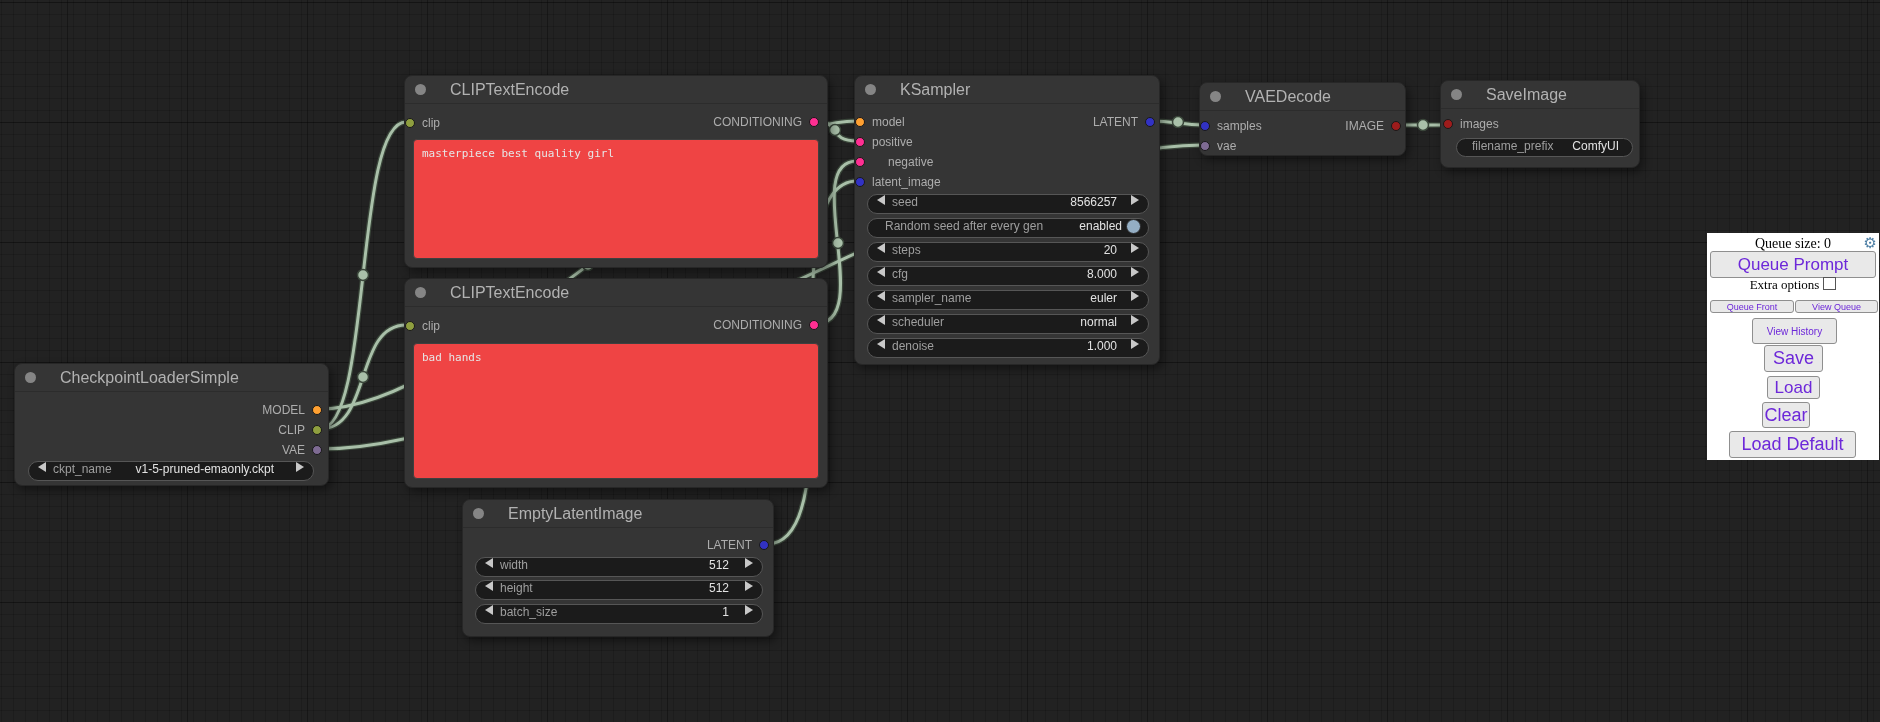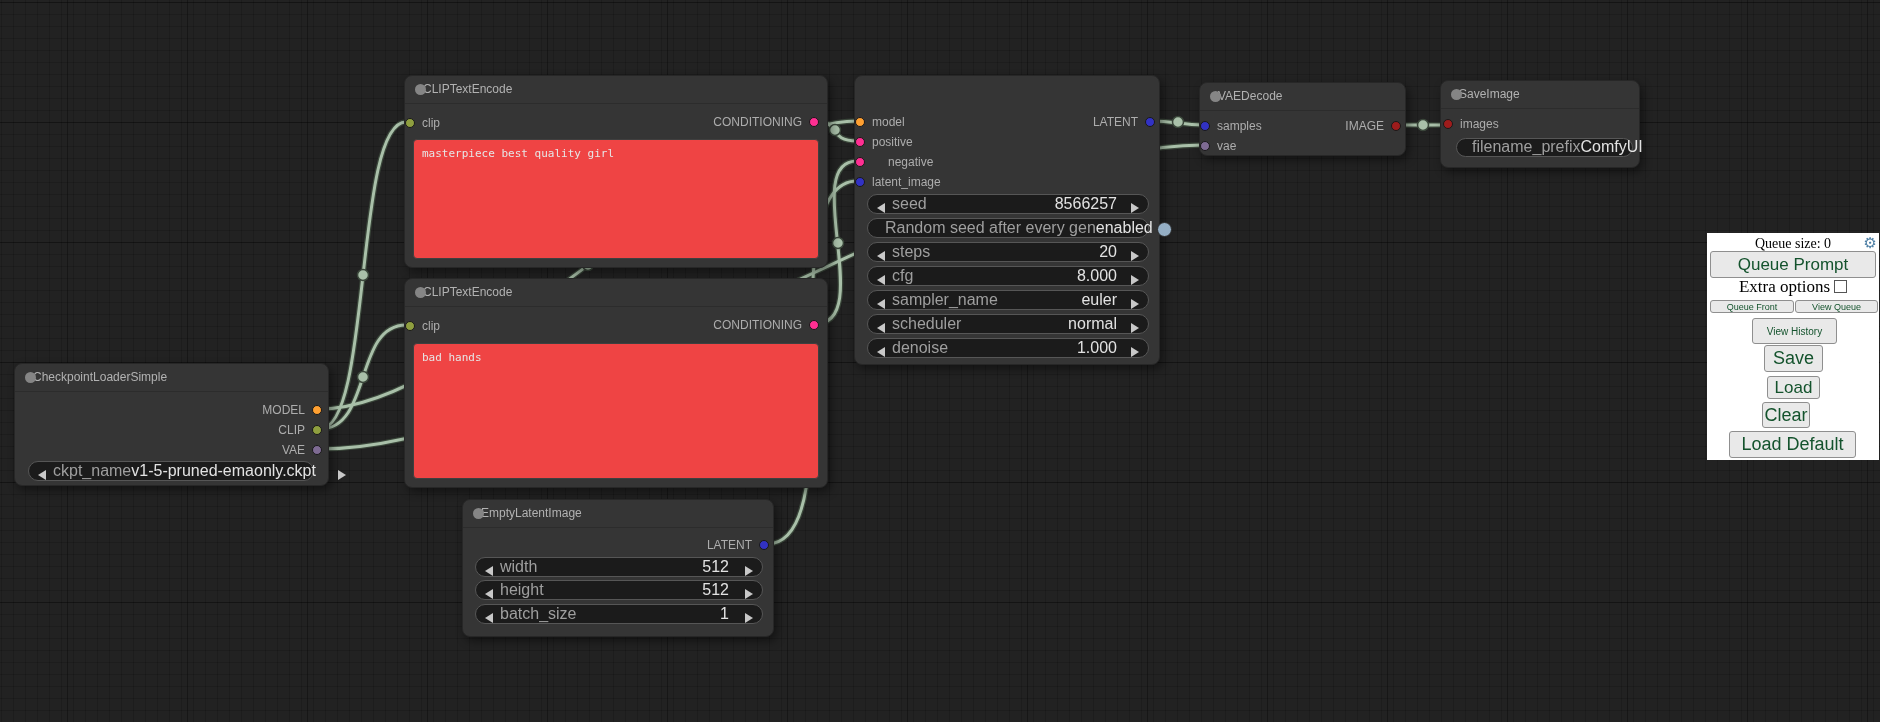--- a/index.html
+++ b/index.html
@@ -15,41 +15,41 @@
     background-position:67px 2px,67px 2px,1px 2px,1px 2px;
     font-family:"Liberation Sans", sans-serif;
   }
   #links{position:absolute;left:0;top:0;z-index:1;}
   .node{
     position:absolute;z-index:2;background:#353535;border-radius:8px;
     border:1px solid #272727;box-shadow:3px 4px 10px rgba(0,0,0,0.45);
     box-sizing:border-box;
   }
   .node-title{
-    position:relative;height:27px;line-height:27px;padding-left:18px;
-    color:#b2b2b2;font-size:12px;border-bottom:1px solid #2c2c2c;
+    position:relative;height:27px;line-height:27px;padding-left:45px;
+    color:#b2b2b2;font-size:16px;border-bottom:1px solid #2c2c2c;
     white-space:nowrap;overflow:hidden;
   }
   .title-dot{position:absolute;left:10px;top:8px;width:11px;height:11px;border-radius:50%;background:#858585;}
   .port{position:absolute;height:20px;display:flex;align-items:center;font-size:12px;color:#adadad;white-space:nowrap;}
   .port.in{left:0;}
   .port.out{right:0;flex-direction:row;}
   .dot{width:10px;height:10px;border-radius:50%;box-sizing:border-box;border:1px solid #191919;flex:none;}
   .port.in .dot{margin-right:7px;}
   .port.out .dot{margin-left:7px;}
   .c-model{background:#ffa031;}
   .c-clip{background:#8f9f3f;}
   .c-vae{background:#7e6b93;}
   .c-cond{background:#ff2f92;}
   .c-latent{background:#3232c4;}
   .c-image{background:#9e1c1c;}
   .widget{
     position:absolute;height:20px;background:#1b1b1b;border:1px solid #565656;
-    border-radius:11px;box-sizing:border-box;display:flex;align-items:flex-end;
-    padding:0 9px;font-size:16px;color:#9f9f9f;white-space:nowrap;
+    border-radius:11px;box-sizing:border-box;display:flex;align-items:flex-start;
+    padding:0 9px;font-size:12px;color:#9f9f9f;white-space:nowrap;
   }
   .widget .spacer{flex:1;}
   .widget .wvalue{color:#e2e2e2;margin-right:8px;}
   .widget .wvalue.noarrow{margin-right:4px;}
   .arrow-l{width:0;height:0;border-top:5px solid transparent;border-bottom:5px solid transparent;border-right:8px solid #c8c8c8;margin-right:7px;flex:none;}
   .arrow-r{width:0;height:0;border-top:5px solid transparent;border-bottom:5px solid transparent;border-left:8px solid #c8c8c8;flex:none;}
   .toggle-dot{width:13px;height:13px;border-radius:50%;background:#94aec4;border:1px solid #2a2a2a;flex:none;margin-right:-2px;}
   .prompt{
     position:absolute;background:#ef4444;border:1px solid #3f3f3f;border-radius:4px;
     color:#e6e6e6;font-family:"DejaVu Sans Mono", monospace;font-size:11px;
@@ -57,24 +57,24 @@
   }
   
   .queue-panel{
     position:absolute;left:1707px;top:233px;width:172px;height:227px;z-index:3;
     background:#ffffff;color:#000;font-family:"Liberation Serif", serif;
   }
   .qp-header{position:relative;height:18px;text-align:center;font-size:14px;padding-top:3px;}
   .gear{position:absolute;right:2px;top:1px;font-size:15px;color:#4d7fa5;cursor:pointer;font-family:"DejaVu Sans", sans-serif;}
   .qbtn{
     position:absolute;box-sizing:border-box;background:#e9e9e9;border:1px solid #8f8f8f;
-    border-radius:3px;color:#14532d;font-family:"Liberation Sans", sans-serif;
+    border-radius:3px;color:#6d28d9;font-family:"Liberation Sans", sans-serif;
     display:flex;align-items:center;justify-content:center;cursor:pointer;white-space:nowrap;
   }
-  .qp-extra{position:absolute;left:0;top:44px;width:100%;text-align:center;font-size:17px;}
+  .qp-extra{position:absolute;left:0;top:44px;width:100%;text-align:center;font-size:13px;}
   .checkbox{display:inline-block;width:11px;height:11px;border:1px solid #555;background:#fff;vertical-align:-1px;margin-left:4px;}
 </style>
 </head>
 <body>
 
 <svg id="links" width="1880" height="722">
   <g fill="none" stroke="#3a463a" stroke-width="5.5" stroke-linecap="round">
     <path d="M320,429 C372,429 354,122 406,122"></path>
     <path d="M320,429 C372,429 354,325 406,325"></path>
     <path d="M320,409 C472,409 704,121 857,121"></path>
@@ -121,21 +121,21 @@
     <span class="dot c-clip"></span>
   </div>
   <div class="port out" style="top:76px;right:6px;">
     <span>VAE</span>
     <span class="dot c-vae"></span>
   </div>
   <div class="widget" style="left:13px;top:97px;width:286px;">
     <span class="arrow-l"></span>
     <span>ckpt_name</span>
     <span class="spacer"></span>
-    <span class="wvalue" style="margin-right:22px;margin-top:48px;">v1-5-pruned-emaonly.ckpt</span>
+    <span class="wvalue" style="margin-right:22px;">v1-5-pruned-emaonly.ckpt</span>
     <span class="arrow-r"></span>
   </div>
 </div>
 
 <div class="node" style="left:404px;top:75px;width:424px;height:193px;">
   <div class="node-title">
     <span class="title-dot"></span>
     <span>CLIPTextEncode</span>
   </div>
   <div class="port in" style="top:37px;left:0;">
@@ -191,20 +191,24 @@
   <div class="widget" style="left:12px;top:104px;width:288px;">
     <span class="arrow-l"></span>
     <span>batch_size</span>
     <span class="spacer"></span>
     <span class="wvalue" style="margin-right:16px;">1</span>
     <span class="arrow-r"></span>
   </div>
 </div>
 
 <div class="node" style="left:854px;top:75px;width:306px;height:290px;">
+  <div class="node-title">
+    <span class="title-dot"></span>
+    <span>KSampler</span>
+  </div>
   <div class="port in" style="top:36px;left:0;">
     <span class="dot c-model"></span>
     <span>model</span>
   </div>
   <div class="port in" style="top:56px;left:0;">
     <span class="dot c-cond"></span>
     <span>positive</span>
   </div>
   <div class="port in" style="top:76px;left:0;gap:16px;">
     <span class="dot c-cond"></span>

